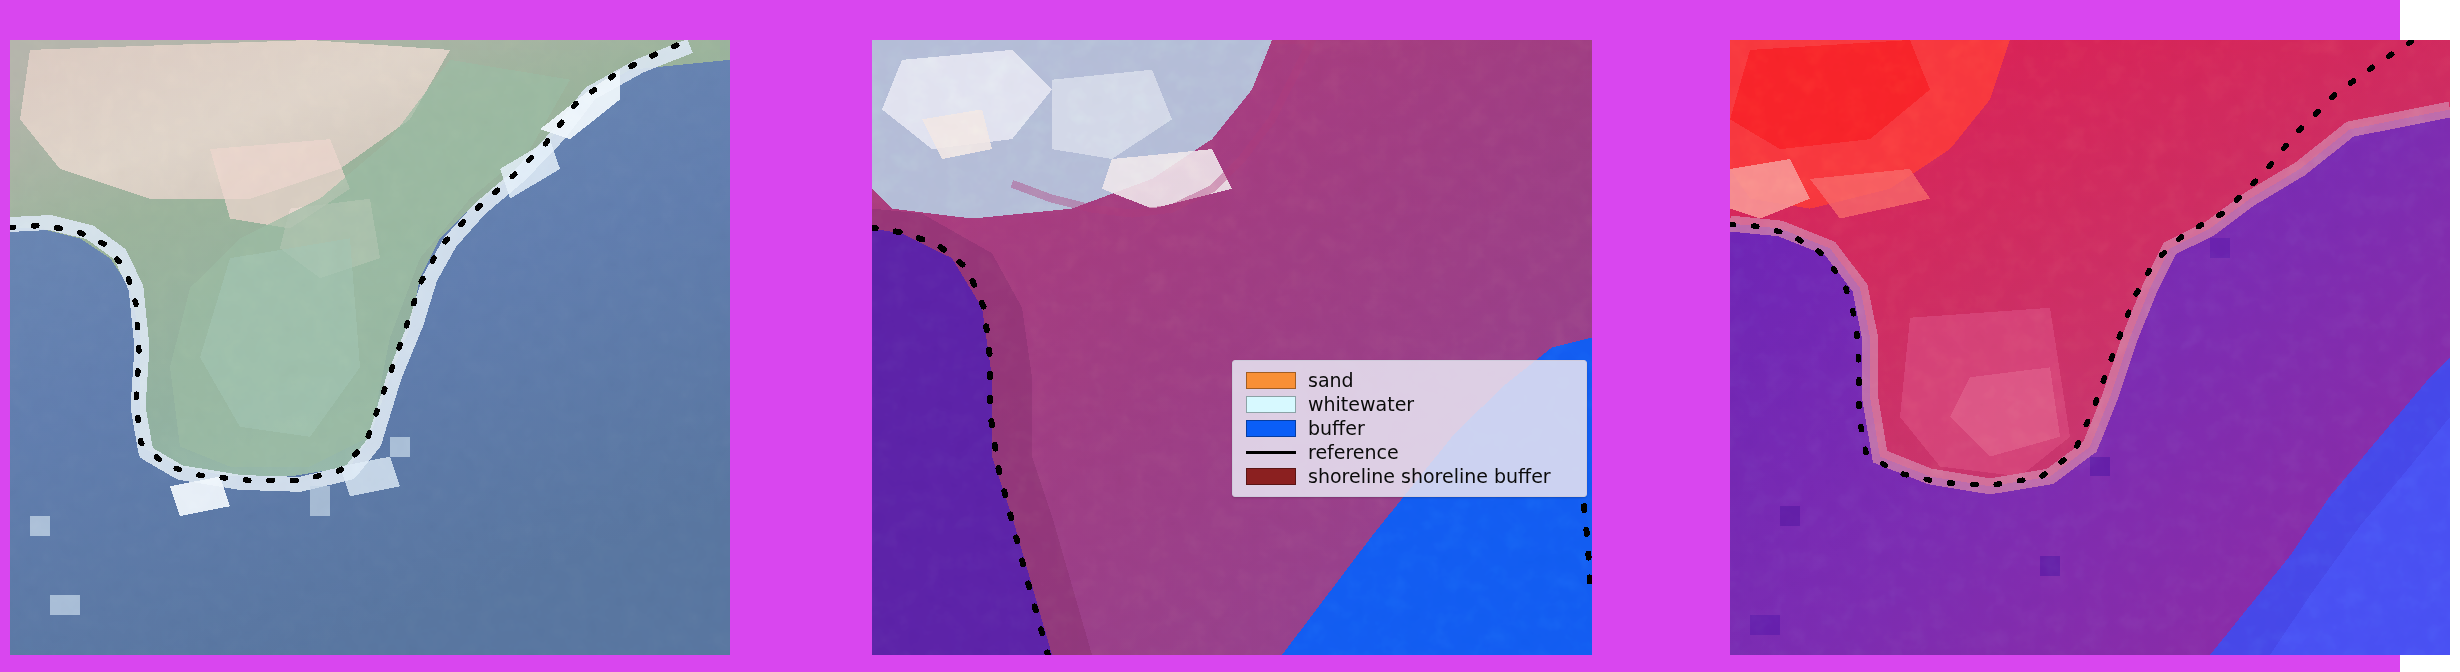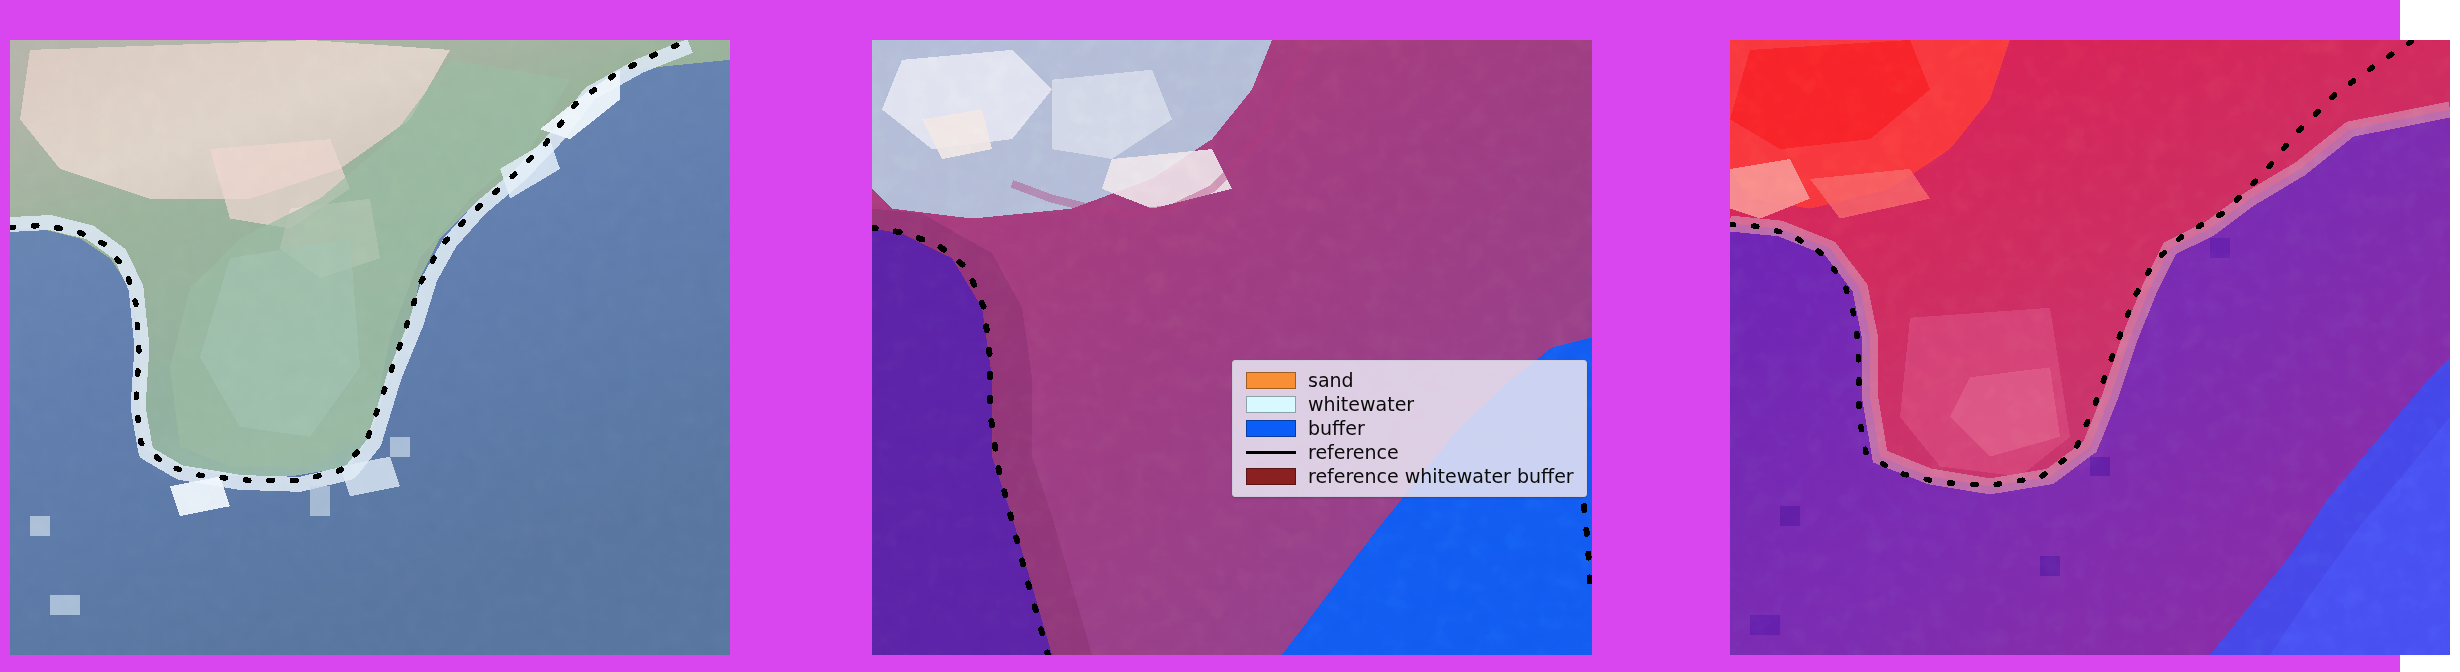--- a/index.html
+++ b/index.html
@@ -169,21 +169,21 @@
         <span class="swatch-wrap">
           <span class="swatch line"></span>
         </span>
         <span class="legend-label">reference</span>
       </div>
 
       <div class="legend-row">
         <span class="swatch-wrap">
           <span class="swatch" style="background:#8b2020"></span>
         </span>
-        <span class="legend-label">reference whitewater buffer</span>
+        <span class="legend-label">shoreline shoreline buffer</span>
       </div>
 
     </div>
   </div>
 
   <div class="panel" id="panel-3">
 
     <svg class="raster" viewBox="0 0 72 62" preserveAspectRatio="none" shape-rendering="crispEdges">
       <defs>
         <filter id="px3" x="0" y="0" width="100%" height="100%">

